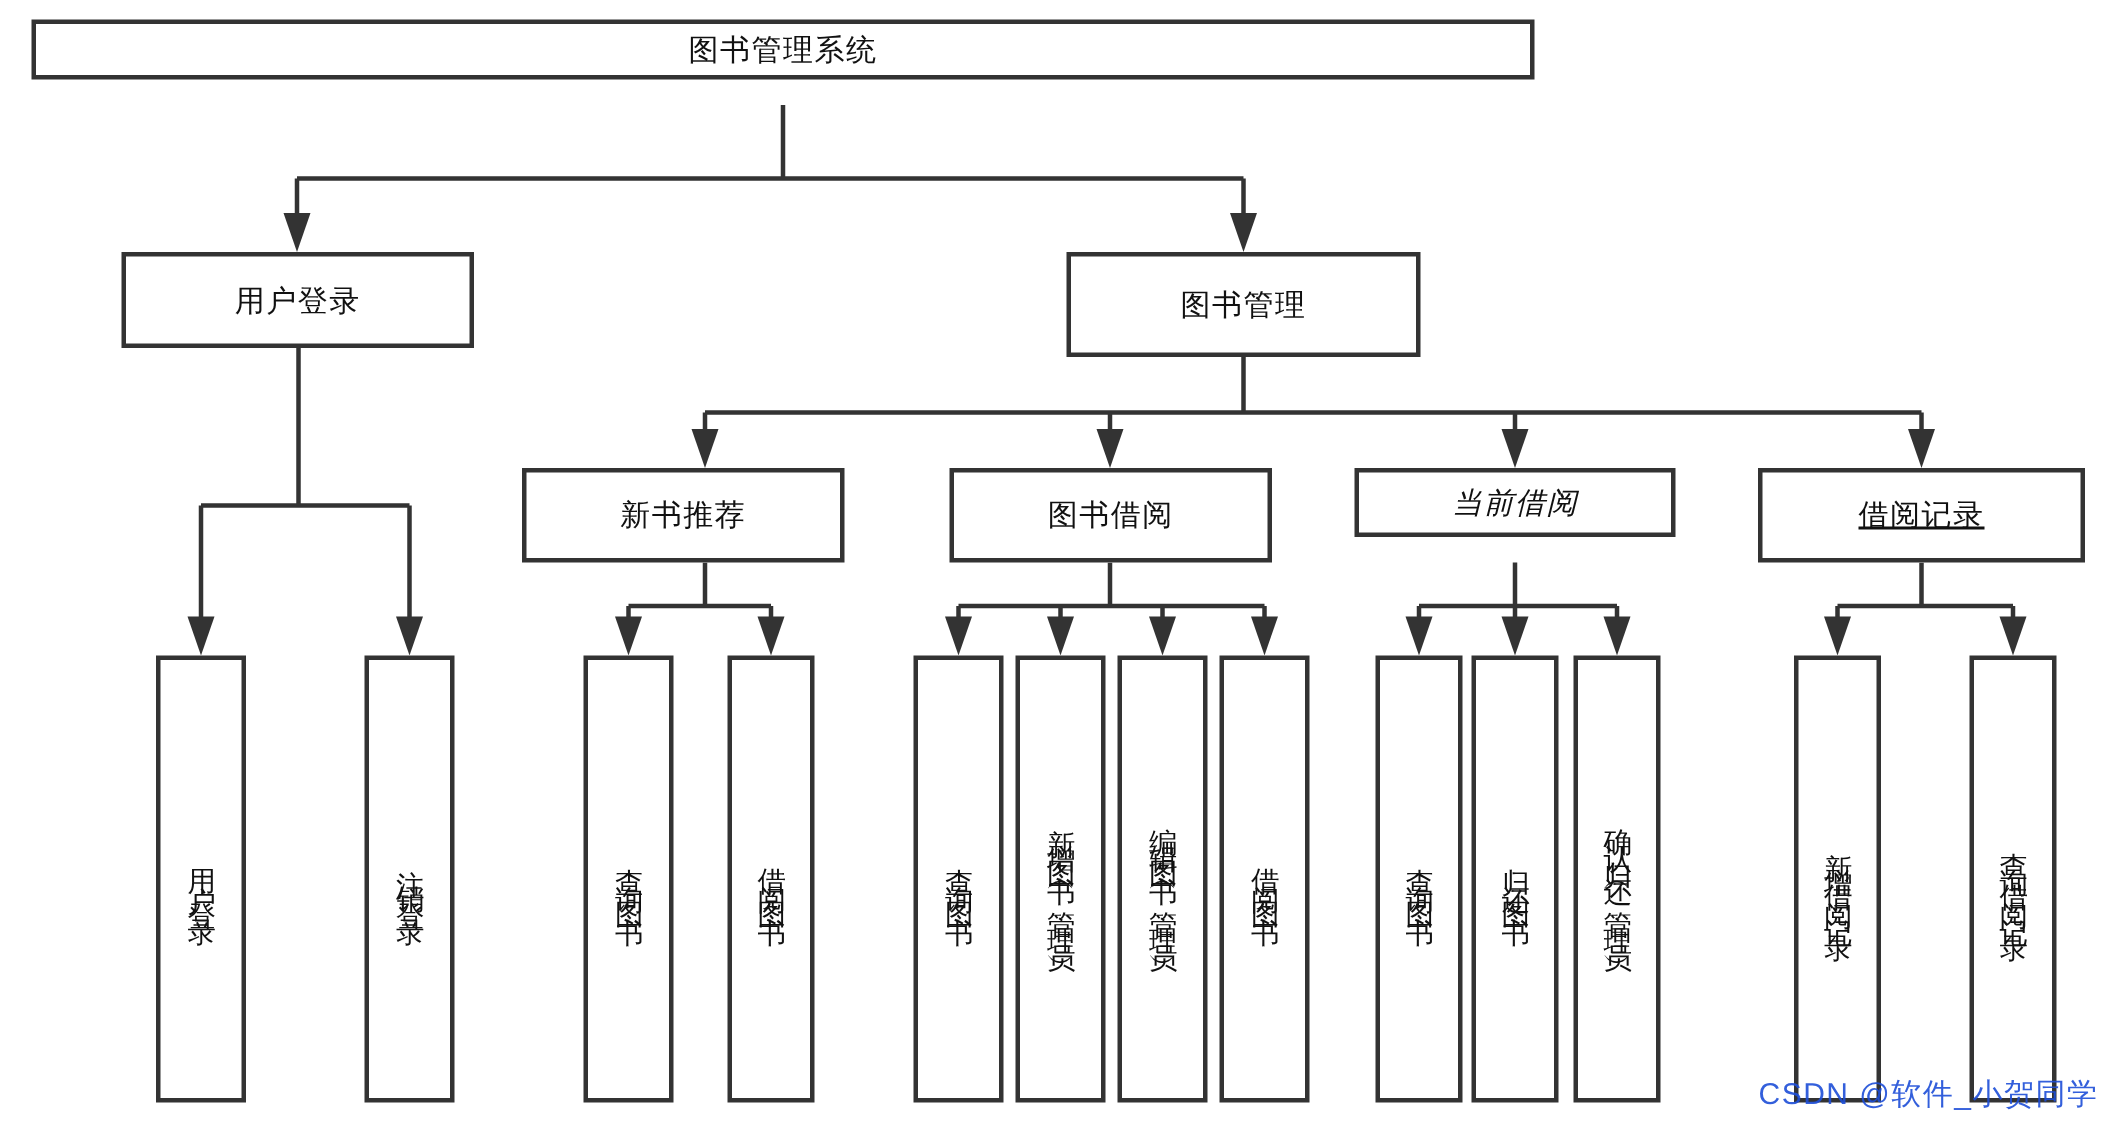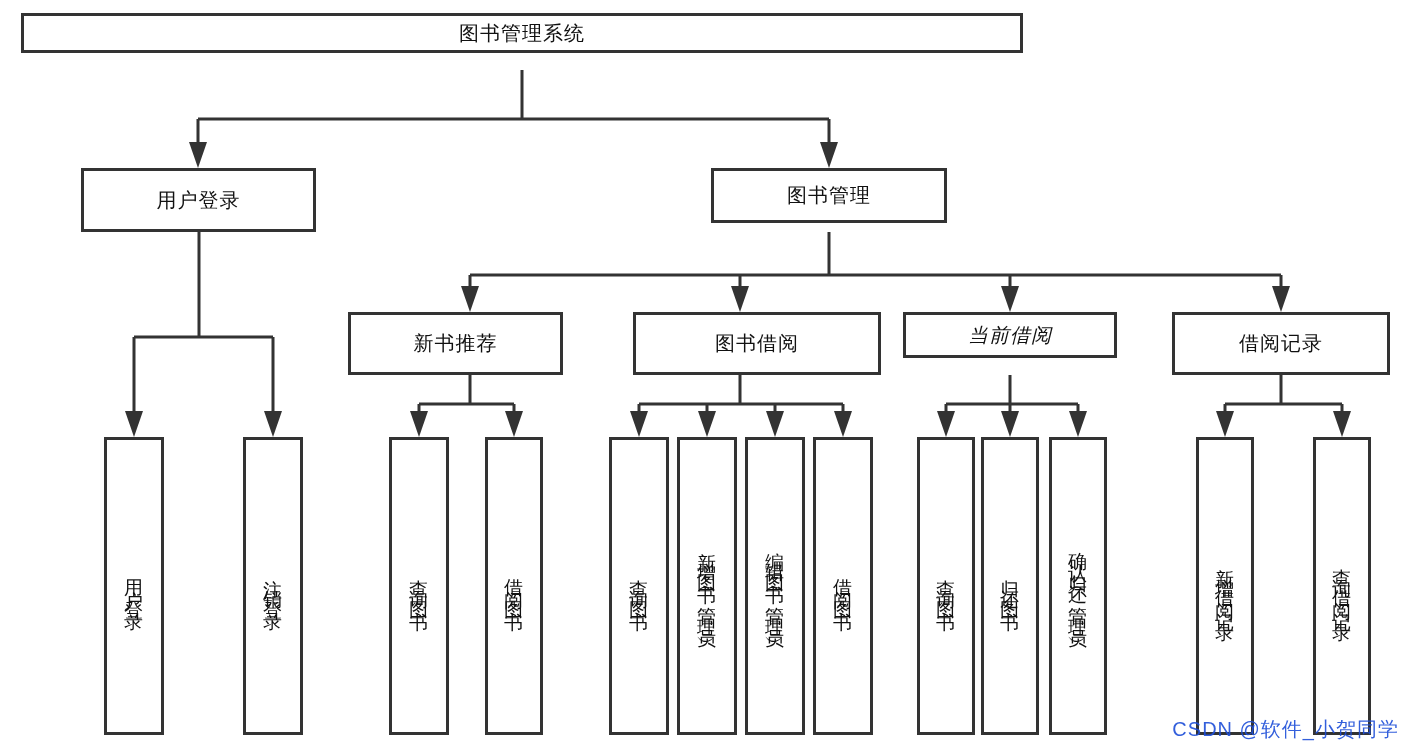--- a/index.html
+++ b/index.html
@@ -112,26 +112,26 @@
     <g>
       <path d="M1281 375 V404 M1225 404 H1342 M1225 404 V417 M1342 404 V417"></path>
       <polygon points="1216,411 1234,411 1225,437"></polygon>
       <polygon points="1333,411 1351,411 1342,437"></polygon>
     </g>
   </svg>
 
   <div class="node hnode" style="left:21px; top:13px; width:1002px; height:40px;">图书管理系统</div>
 
   <div class="node hnode" style="left:81px; top:168px; width:235px; height:64px;">用户登录</div>
-  <div class="node hnode" style="left:711px; top:168px; width:236px; height:55px;">图书管理</div>
+  <div class="node hnode" style="left:711px; top:168px; width:236px; height:70px;">图书管理</div>
 
   <div class="node hnode" style="left:348px; top:312px; width:215px; height:63px;">新书推荐</div>
-  <div class="node hnode" style="left:633px; top:312px; width:248px; height:63px;">图书借阅</div>
+  <div class="node hnode" style="left:633px; top:312px; width:215px; height:63px;">图书借阅</div>
   <div class="node hnode" style="left:903px; top:312px; width:214px; height:46px;font-style:italic;">当前借阅</div>
-  <div class="node hnode" style="left:1172px; top:312px; width:218px; height:63px;">借阅记录</div>
+  <div class="node hnode" style="left:1172px; top:312px; width:218px; height:63px;text-decoration:underline;">借阅记录</div>
 
   <div class="node vnode" style="left:104px; top:437px; width:60px; height:298px;">用户登录</div>
   <div class="node vnode" style="left:243px; top:437px; width:60px; height:298px;">注销登录</div>
 
   <div class="node vnode" style="left:389px; top:437px; width:60px; height:298px;">查询图书</div>
   <div class="node vnode" style="left:485px; top:437px; width:58px; height:298px;">借阅图书</div>
 
   <div class="node vnode" style="left:609px; top:437px; width:60px; height:298px;">查询图书</div>
   <div class="node vnode" style="left:677px; top:437px; width:60px; height:298px;">新增图书（管理员）</div>
   <div class="node vnode" style="left:745px; top:437px; width:60px; height:298px;">编辑图书（管理员）</div>

